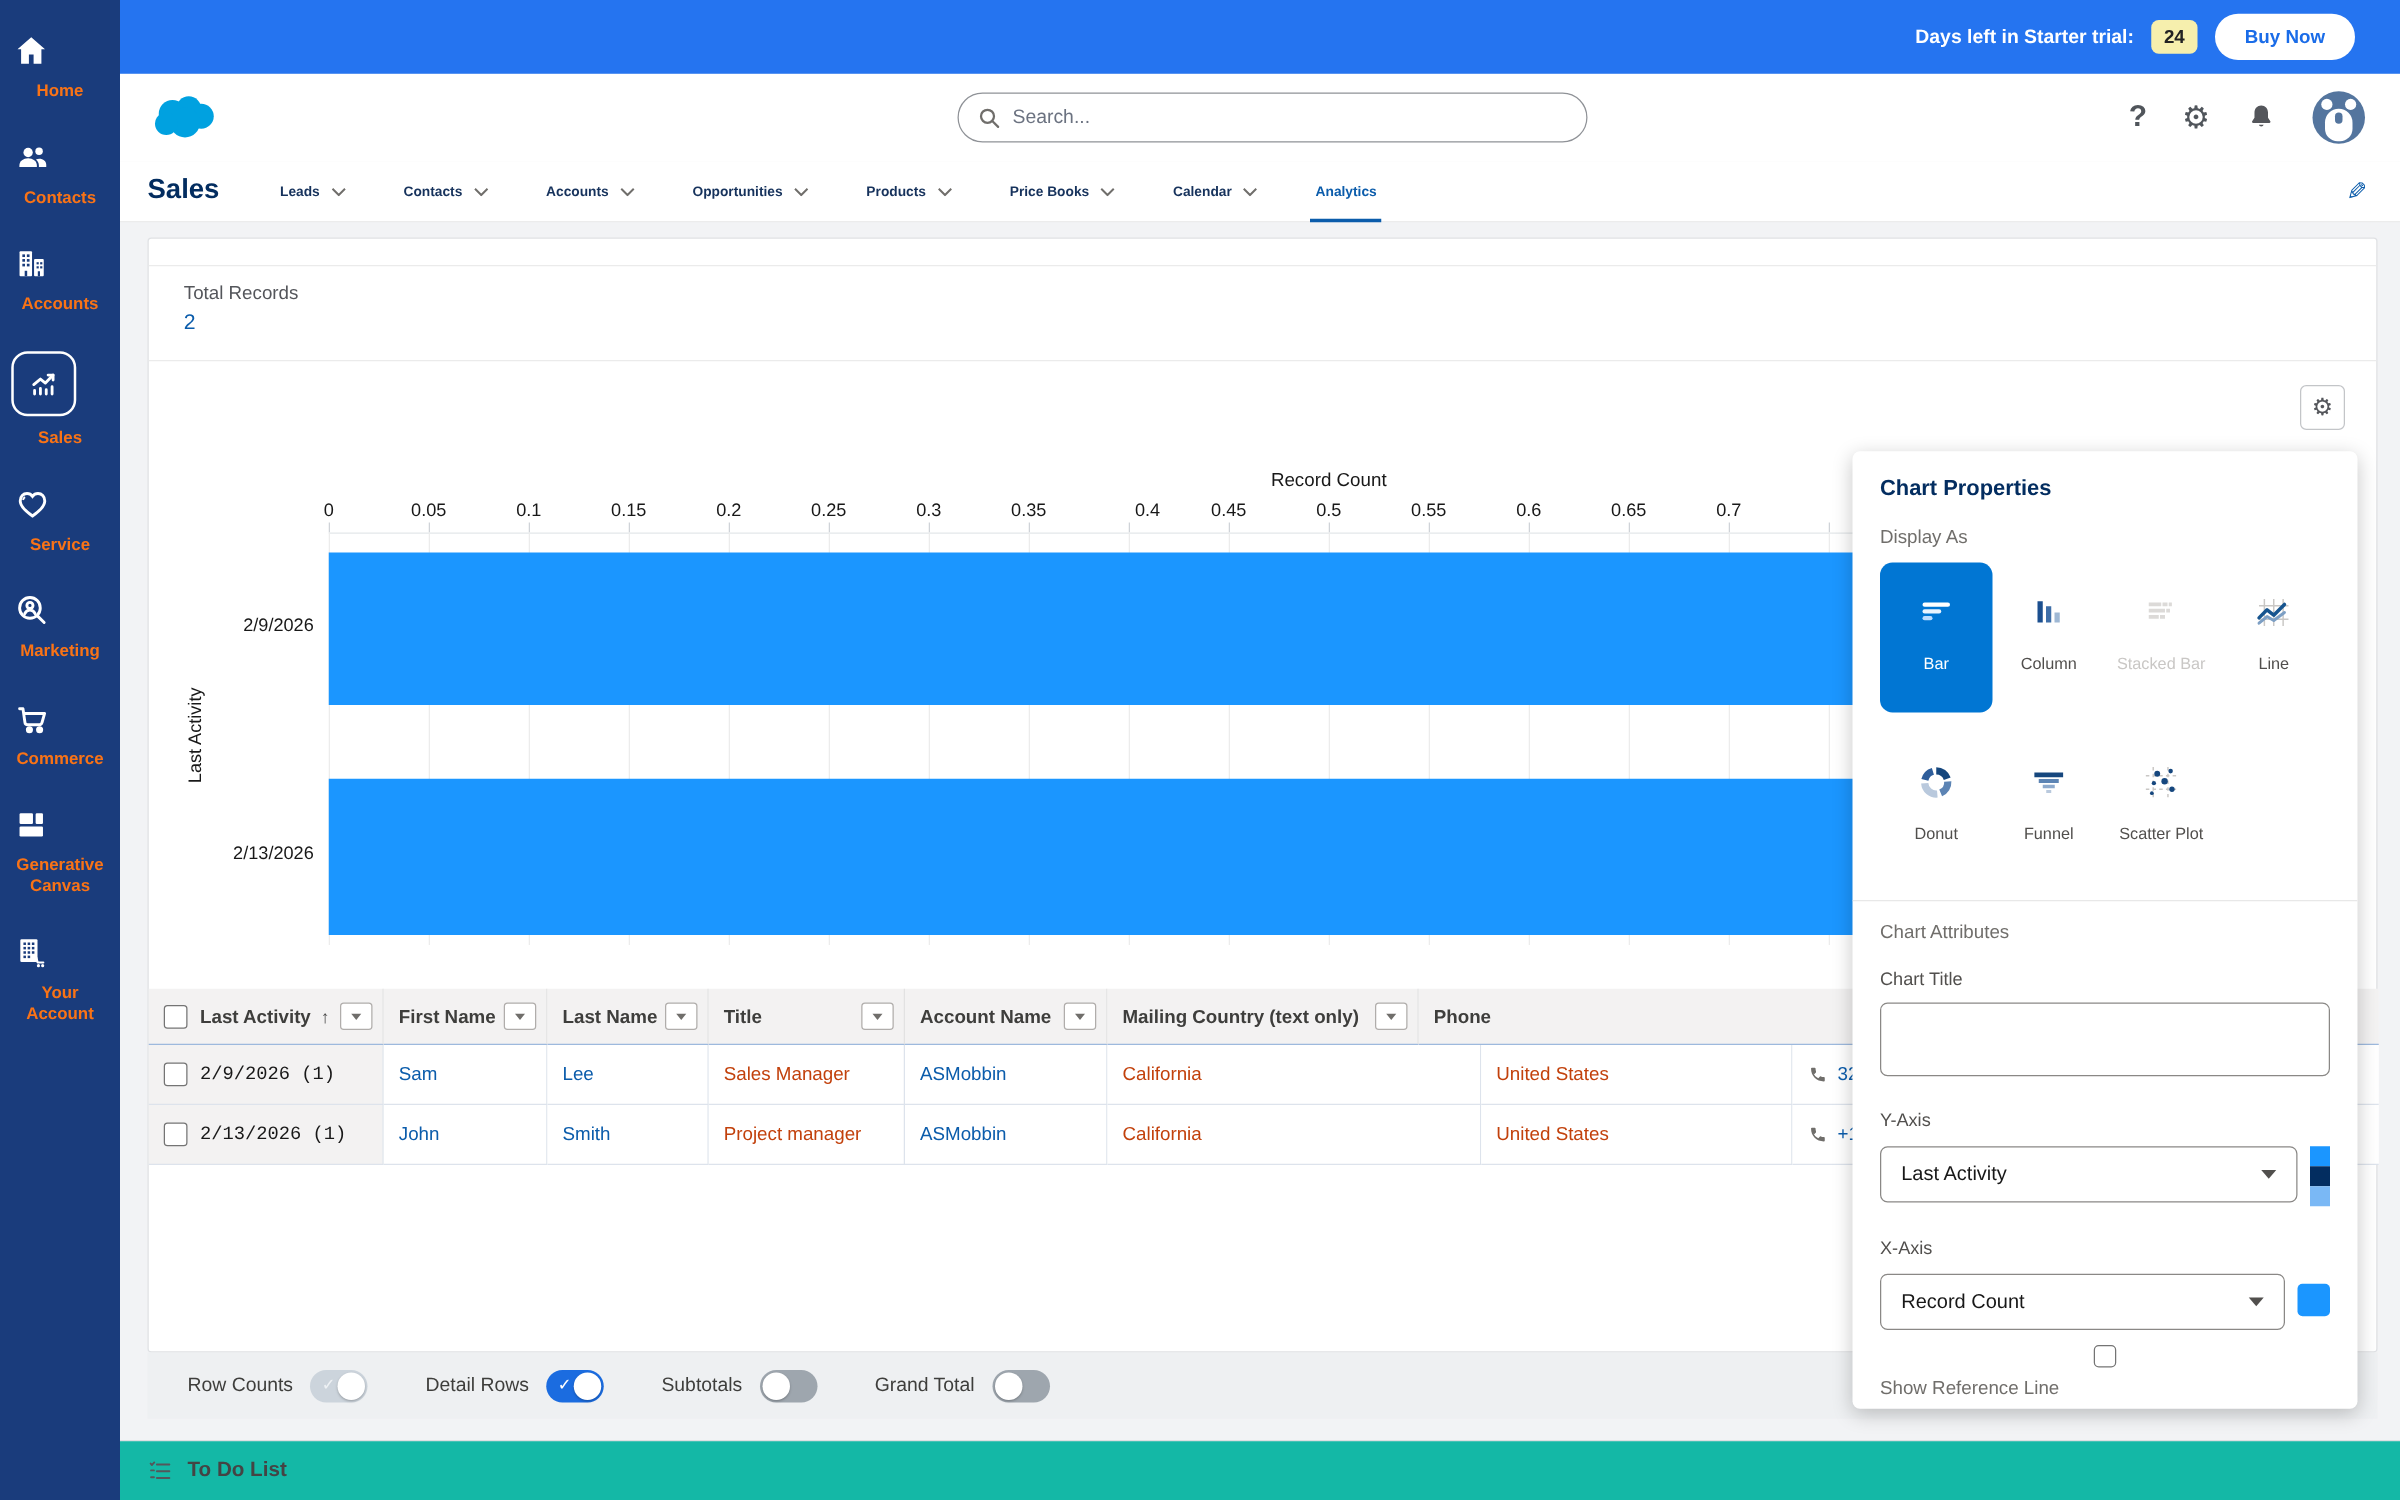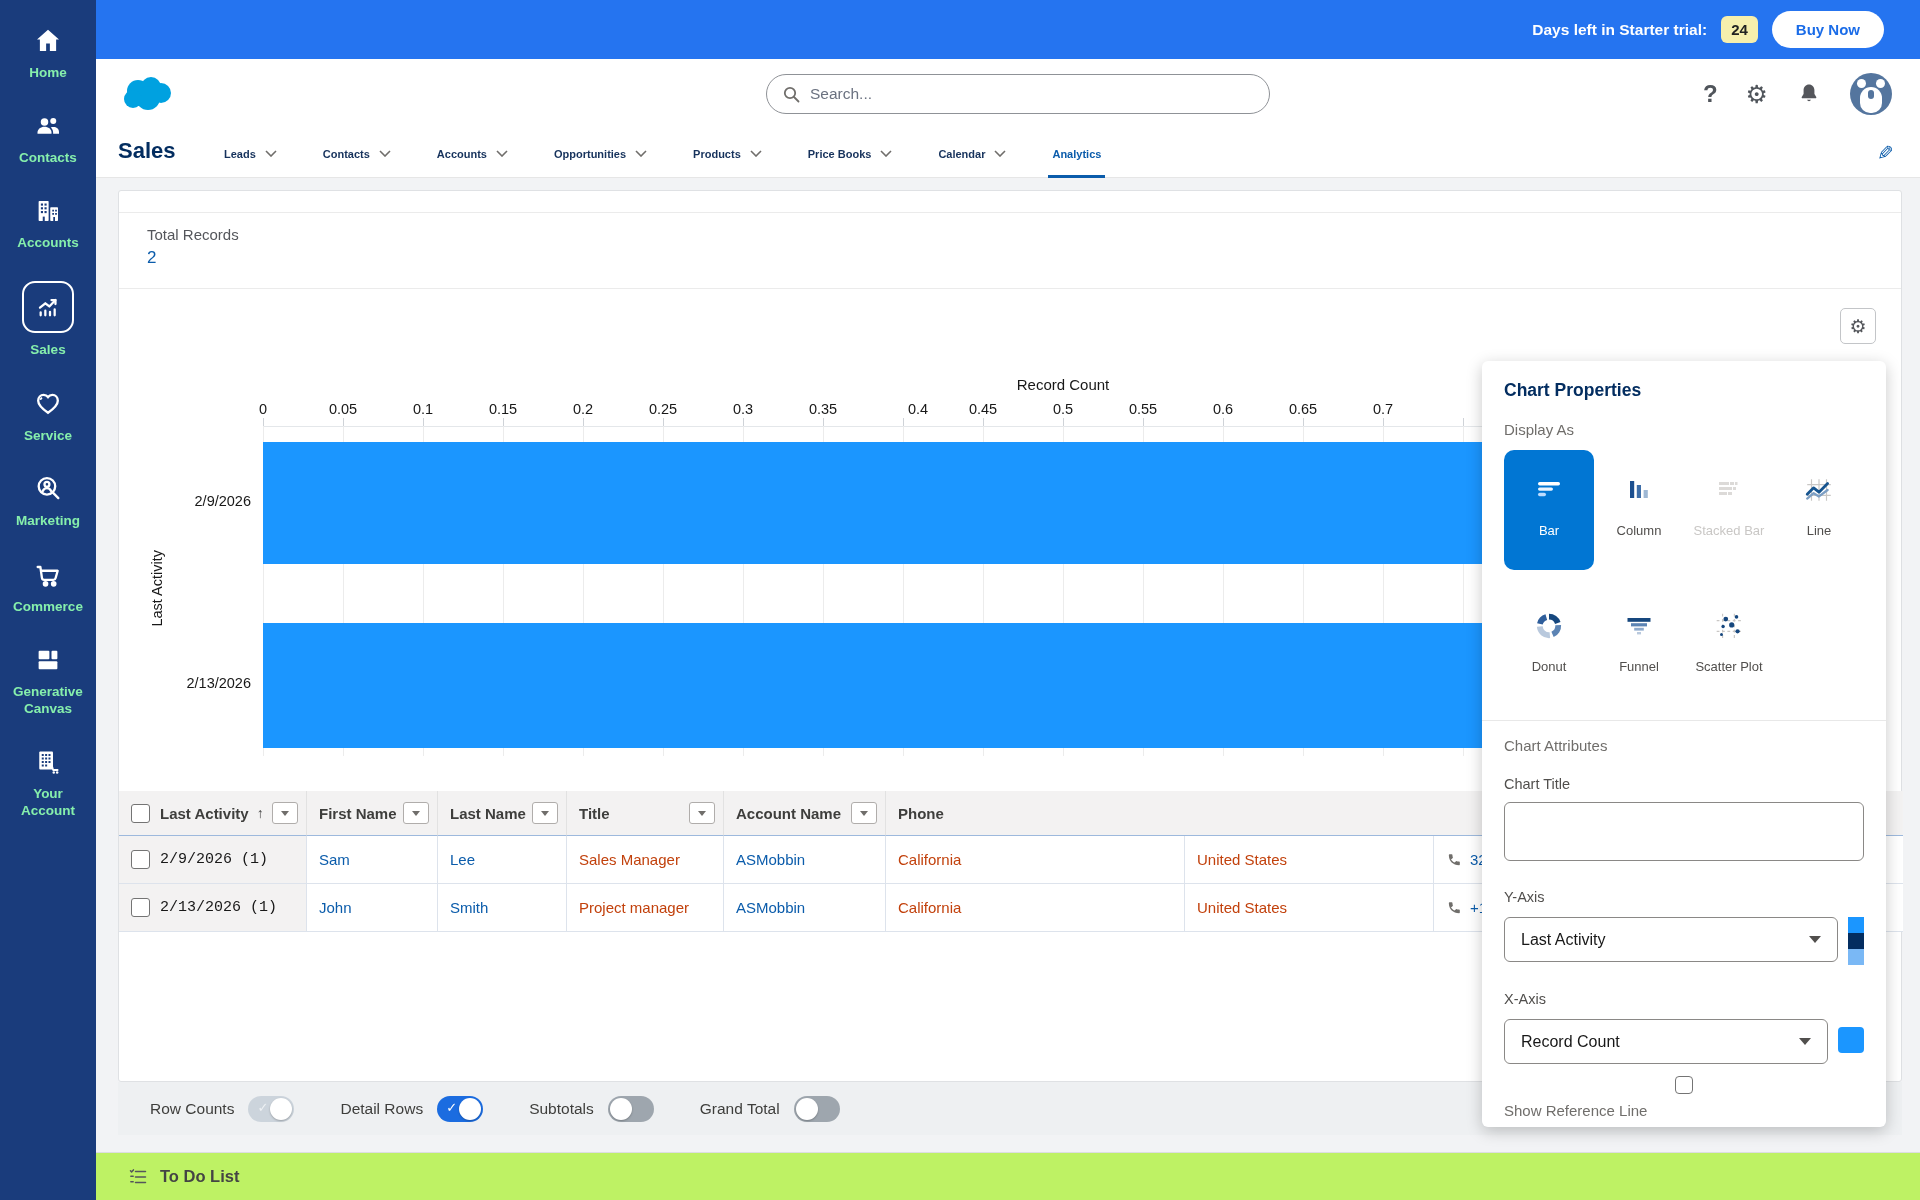--- a/index.html
+++ b/index.html
@@ -1,21 +1,21 @@
 <!DOCTYPE html>
 <html><head>
 <meta charset="utf-8">
 <style>
   * { margin:0; padding:0; box-sizing:border-box; }
   html,body { width:1920px; height:1200px; overflow:hidden; }
   body { font-family:"Liberation Sans","DejaVu Sans",sans-serif; background:#f2f3f5; position:relative; color:#181818; }
 
   
   .sidebar { position:absolute; left:0; top:0; width:96px; height:1200px; background:#1a3c7c; display:flex; flex-direction:column; align-items:center; padding-top:26px; gap:29px; z-index:40; }
-  .side-item { display:flex; flex-direction:column; align-items:center; gap:9px; color:#86efac; cursor:pointer; }
+  .side-item { display:flex; flex-direction:column; align-items:flex-start; gap:9px; color:#f97316; cursor:pointer; }
   .side-item .lbl { font-size:13.5px; font-weight:700; text-align:center; line-height:1.25; width:78px; }
   .side-item svg { display:block; }
   .sales-tile { width:52px; height:52px; border:2.4px solid #fff; border-radius:13px; display:flex; align-items:center; justify-content:center; }
 
   
   .topbar { position:absolute; left:96px; top:0; width:1824px; height:59px; background:#2574f0; display:flex; align-items:center; justify-content:flex-end; padding-right:36px; gap:14px; z-index:30; }
   .trial-label { color:#fff; font-size:15.5px; font-weight:600; }
   .trial-badge { background:#f6efad; color:#222; border-radius:6px; padding:5px 10px; font-size:15px; font-weight:600; }
   .buy-now { background:#fff; color:#1a6ce8; border:none; border-radius:20px; padding:10px 24px; font-size:15px; font-weight:700; cursor:pointer; font-family:inherit; }
 
@@ -82,21 +82,21 @@
   .toggle-strip { position:absolute; left:22px; top:904px; width:1784px; height:53px; background:#eef0f2; display:flex; align-items:center; padding-left:32px; }
   .tg-label { font-size:15.5px; color:#3e3e3c; margin-right:14px; }
   .toggle { width:46px; height:26px; border-radius:13px; position:relative; margin-right:46px; cursor:pointer; }
   .toggle .knob { position:absolute; top:2px; width:22px; height:22px; border-radius:50%; background:#fff; box-shadow:0 1px 2px rgba(0,0,0,.25); }
   .toggle .chk { position:absolute; left:9px; top:4px; font-size:13px; font-weight:700; }
   .toggle.on { background:#1b6ce0; } .toggle.on .knob { right:2px; } .toggle.on .chk { color:#fff; }
   .toggle.on-disabled { background:#ccd4dc; } .toggle.on-disabled .knob { right:2px; } .toggle.on-disabled .chk { color:#eef1f4; }
   .toggle.off { background:#9ea6ae; } .toggle.off .knob { left:2px; }
 
   
-  .footer { position:absolute; left:96px; top:1152px; width:1824px; height:48px; background:#bef264; border-top:1px solid #dcdee1; display:flex; align-items:center; padding-left:32px; gap:12px; }
+  .footer { position:absolute; left:96px; top:1152px; width:1824px; height:48px; background:#14b8a6; border-top:1px solid #dcdee1; display:flex; align-items:center; padding-left:22px; gap:12px; }
   .footer .flabel { font-size:16.5px; font-weight:600; color:#444; cursor:pointer; }
 
   
   .cpanel { position:absolute; left:1482px; top:361px; width:404px; height:766px; background:#fff; border-radius:6px; box-shadow:0 4px 16px rgba(0,0,0,.22); z-index:50; padding:0 22px; overflow:hidden; }
   .cp-title { font-size:17.5px; font-weight:600; color:#032d60; margin-top:19px; }
   .cp-sect { font-size:15px; color:#706e6b; }
   .cp-grid { margin-top:12px; display:grid; grid-template-columns:repeat(4,1fr); row-gap:16px; }
   .cp-option { display:flex; flex-direction:column; align-items:center; justify-content:flex-start; gap:8px; padding-top:16px; height:120px; cursor:pointer; }
   .cp-option .icn { height:48px; display:flex; align-items:center; justify-content:center; }
   .cp-option .olbl { font-size:13px; color:#514f4d; text-align:center; line-height:1.45; max-width:74px; }
@@ -403,20 +403,24 @@
             <span class="col-menu"></span>
           </div>
         <div class="th c3">
             <span>Title</span>
             <span class="col-menu"></span>
           </div>
         <div class="th c4">
             <span>Account Name</span>
             <span class="col-menu"></span>
           </div>
+        <div class="th c6">
+            <span>Mailing Country (text only)</span>
+            <span class="col-menu"></span>
+          </div>
         <div class="th c7">
             <span>Phone</span>
           </div>
       </div>
 
       <div class="trow">
         <div class="td grpcell c0">
             <span class="cbx"></span>
             <span>2/9/2026 (1)</span>
           </div>

